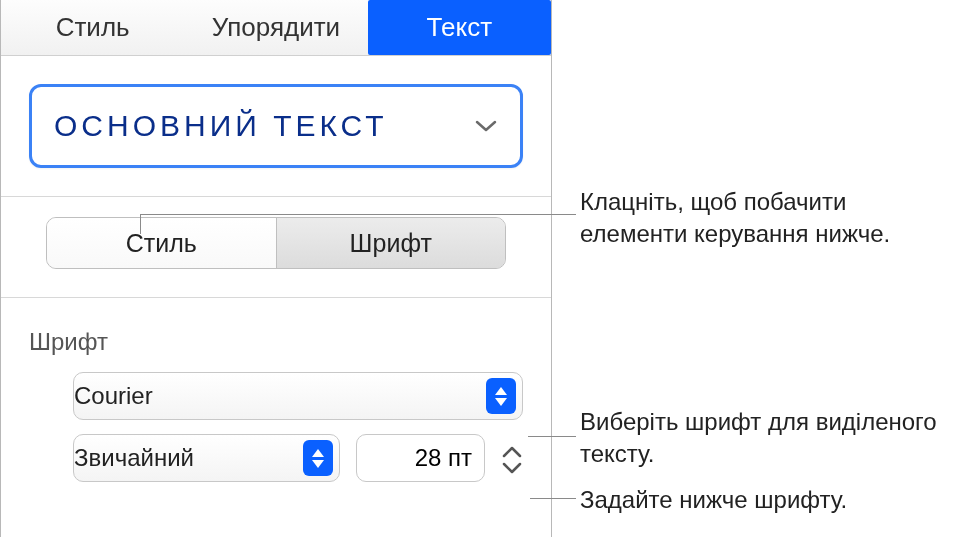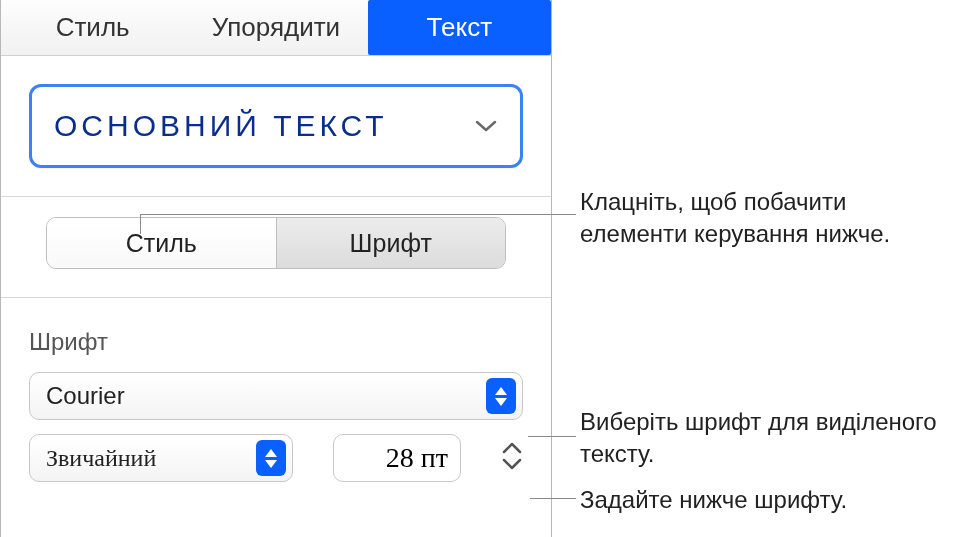--- a/index.html
+++ b/index.html
@@ -106,58 +106,58 @@
       color: #555;
       font-weight: 500;
     }
     .dropdown {
       margin-top: 16px;
       border: 1px solid #c8c8c8;
       border-radius: 10px;
       height: 48px;
       display: flex;
       align-items: center;
-      padding: 0 6px 0 16px;
+      padding: 0 6px 0 0;
       background: linear-gradient(#ffffff,#f4f4f4);
       cursor: pointer;
       justify-content: space-between;
+      margin-left: 44px;
     }
     .dropdown-label {
       font-size: 24px;
       color: #222;
     }
     .stepper-icon {
       width: 30px;
       height: 36px;
       background: #0a60ff;
       border-radius: 6px;
       display: flex;
       flex-direction: column;
       align-items: center;
       justify-content: center;
       gap: 3px;
     }
     .row2 {
       display: flex;
-      gap: 40px;
+      gap: 16px;
       margin-top: 14px;
-      align-items: flex-start;
-      font-family: Liberation Serif, serif;
+      align-items: flex-end;
     }
     .dropdown.narrow { width: 270px; margin-top: 0; }
     .size-field {
       border: 1px solid #c8c8c8;
       border-radius: 10px;
       height: 48px;
       width: 130px;
       display: flex;
       align-items: center;
       justify-content: flex-end;
       padding: 0 12px;
-      font-size: 28px;
+      font-size: 24px;
       background: #fff;
     }
     .stepper {
       display: flex;
       flex-direction: column;
       gap: 2px;
       height: 44px;
       justify-content: center;
     }
     .stepper svg { cursor: pointer; display:block; }

